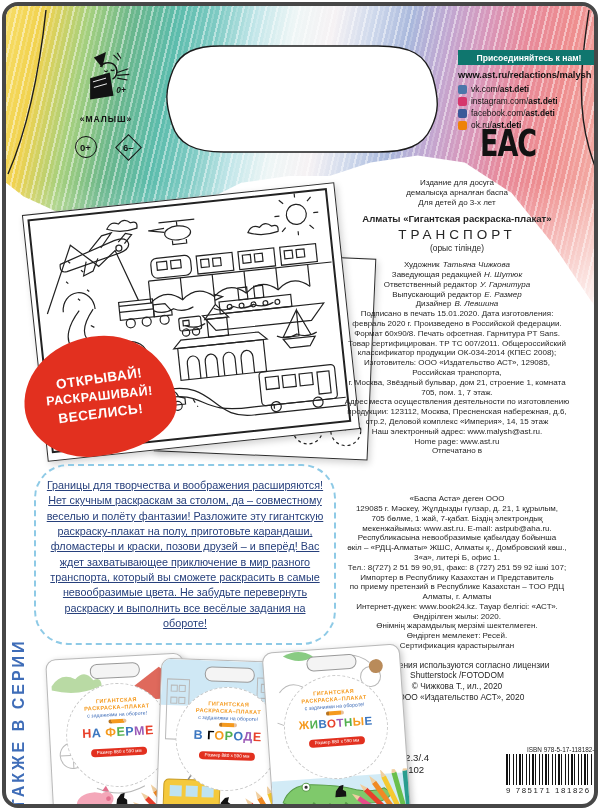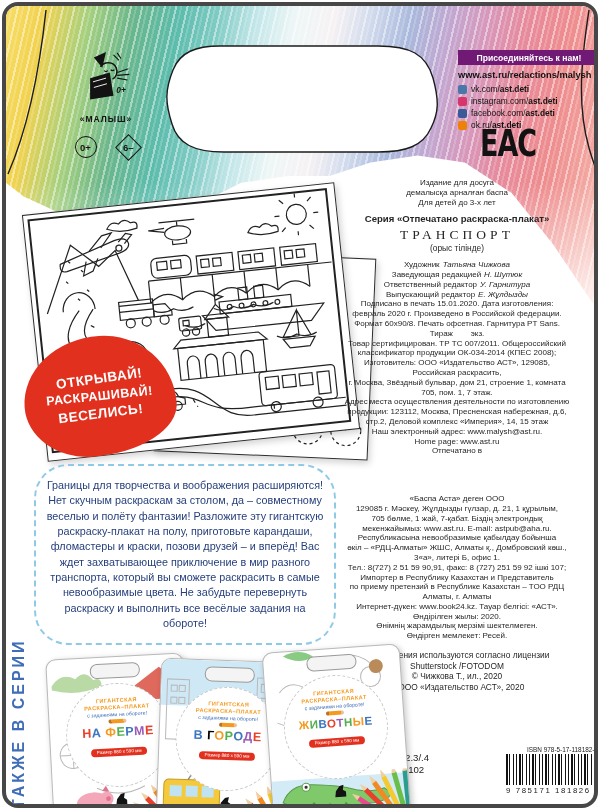--- a/index.html
+++ b/index.html
@@ -25,21 +25,21 @@
   .brand-name{font-size:8.5px;font-weight:bold;letter-spacing:1px;margin-top:2px;}
   .age-row{margin-top:12px;display:flex;justify-content:center;gap:22px;align-items:center;}
   .age-circle{display:inline-flex;align-items:center;justify-content:center;width:20px;height:20px;
       border:1.8px solid #131313;border-radius:50%;font-size:9.5px;font-weight:bold;}
   .age-diamond{display:inline-flex;align-items:center;justify-content:center;width:17px;height:17px;
       border:1.8px solid #131313;transform:rotate(45deg);}
   .age-diamond span{transform:rotate(-45deg);font-size:9.5px;font-weight:bold;}
 
   
   .join-box{position:absolute;left:452px;top:44px;width:142px;z-index:3;color:#131313;}
-  .join-title{background:#701a75;color:#fff;font-size:8.6px;font-weight:bold;text-align:center;padding:2.5px 4px;}
+  .join-title{background:#0f766e;color:#fff;font-size:8.6px;font-weight:bold;text-align:center;padding:2.5px 4px;}
   .join-site{font-size:9.3px;font-weight:bold;margin:5px 0 4px;}
   .social-row{display:flex;align-items:center;gap:4px;margin:2px 0;font-size:8.4px;}
   .social-icon{width:9px;height:9px;border-radius:2px;flex:none;}
   .eac{position:absolute;left:474px;top:116px;z-index:3;font-family:"DejaVu Sans",sans-serif;
        font-weight:900;font-size:27px;color:#121212;transform:scaleY(1.35);transform-origin:top left;letter-spacing:-1px;}
 
   
   .sheet{position:absolute;background:#fff;border:1.6px solid #2c2c2c;box-shadow:2px 3px 7px rgba(0,0,0,.18);}
   .sheet-back{left:152px;top:248px;width:212px;height:200px;transform:rotate(2.5deg);z-index:3;}
   .sheet-front{left:28px;top:192px;width:312px;height:246px;transform:rotate(-6deg);z-index:4;}
@@ -49,27 +49,27 @@
       border-radius:52% 48% 58% 42% / 55% 60% 40% 45%;display:flex;flex-direction:column;
       align-items:center;justify-content:center;gap:3px;transform:rotate(-4deg);}
   .splash div{color:#fff;font-weight:bold;letter-spacing:.5px;}
   .splash .l1{font-size:13.5px;transform:rotate(-4deg);}
   .splash .l2{font-size:12.5px;transform:rotate(-2deg);}
   .splash .l3{font-size:13.5px;transform:rotate(-3deg);}
 
   
   .blurb{position:absolute;left:28px;top:458px;width:302px;z-index:5;box-sizing:border-box;
       border:2.5px dashed #8ecae6;border-radius:34px;padding:12px 8px;
-      font-size:10.8px;line-height:1.42;text-align:center;color:#27407c;}
+      font-size:10.8px;line-height:1.42;text-align:center;color:#27407c;text-decoration:underline;}
 
   
   .rcol{position:absolute;left:322px;top:172px;width:258px;z-index:5;text-align:center;
         color:#262626;font-size:8px;line-height:9.8px;}
   .rcol .series-line{font-weight:bold;font-size:9.6px;margin-top:6px;line-height:11px;}
-  .rcol .big-title{font-size:13.5px;letter-spacing:4px;margin:3px 0 2px;line-height:15px;font-family:Liberation Serif, serif;}
+  .rcol .big-title{font-size:13.5px;letter-spacing:4px;margin:3px 0 2px;line-height:15px;}
   .rcol .sub{font-size:8.4px;margin-bottom:6px;}
   .credit-name{font-style:italic;margin-left:3px;}
   .imprint{}
   .kzblock{margin-top:38px;}
   .license{margin-top:9px;font-size:8.4px;line-height:10.6px;}
 
   .codes{position:absolute;left:368px;top:746px;z-index:5;font-size:9.6px;line-height:11.5px;color:#222;text-align:left;}
   .barcode-wrap{position:absolute;left:500px;top:740px;width:92px;z-index:5;text-align:center;color:#222;}
   .isbn-label{font-size:6.4px;text-align:right;margin-bottom:1px;}
   .bars{height:31px;background:repeating-linear-gradient(90deg,#111 0 2px,#fff 2px 3px,#111 3px 4px,#fff 4px 7px,#111 7px 8px,#fff 8px 10px,#111 10px 11px,#fff 11px 13px);}
@@ -283,38 +283,38 @@
   </div>
 
   <div class="blurb">Границы для творчества и воображения расширяются! Нет скучным раскраскам за столом, да – совместному веселью и полёту фантазии! Разложите эту гигантскую раскраску-плакат на полу, приготовьте карандаши, фломастеры и краски, позови друзей – и вперёд! Вас ждет захватывающее приключение в мир разного транспорта, который вы сможете раскрасить в самые невообразимые цвета. Не забудьте перевернуть раскраску и выполнить все весёлые задания на обороте!</div>
 
   <div class="rcol">
     <div>
         <div>Издание для досуга</div>
         <div>демалысқа арналған баспа</div>
         <div>Для детей до 3-х лет</div>
       </div>
-    <div class="series-line">Серия «Отпечатано раскраска-плакат»</div>
+    <div class="series-line">Алматы «Гигантская раскраска-плакат»</div>
     <div class="big-title">ТРАНСПОРТ</div>
     <div class="sub">(орыс тілінде)</div>
     <div>
       <div><span>Художник</span><span class="credit-name">Татьяна Чижкова</span></div>
       <div><span>Заведующая редакцией</span><span class="credit-name">Н. Шутюк</span></div>
       <div><span>Ответственный редактор</span><span class="credit-name">У. Гарнитура</span></div>
-      <div><span>Выпускающий редактор</span><span class="credit-name">Е. Жұлдызды</span></div>
+      <div><span>Выпускающий редактор</span><span class="credit-name">Е. Размер</span></div>
+      <div><span>Дизайнер</span><span class="credit-name">В. Левшина</span></div>
     </div>
     <div class="imprint">
         <div>Подписано в печать 15.01.2020. Дата изготовления:</div>
         <div>февраль 2020 г. Произведено в Российской федерации.</div>
         <div>Формат 60х90/8. Печать офсетная. Гарнитура PT Sans.</div>
-        <div>Тираж &nbsp;&nbsp;&nbsp;&nbsp;&nbsp;&nbsp; экз.</div>
         <div>Товар сертифицирован. ТР ТС 007/2011. Общероссийский</div>
         <div>классификатор продукции ОК-034-2014 (КПЕС 2008);</div>
         <div>Изготовитель: ООО «Издательство АСТ», 129085,</div>
-        <div>Российская раскрасить,</div>
+        <div>Российская транспорта,</div>
         <div>г. Москва, Звёздный бульвар, дом 21, строение 1, комната</div>
         <div>705, пом. 1, 7 этаж.</div>
         <div>Адрес места осуществления деятельности по изготовлению</div>
         <div>продукции: 123112, Москва, Пресненская набережная, д.6,</div>
         <div>стр.2, Деловой комплекс «Империя», 14, 15 этаж</div>
         <div>Наш электронный адрес: www.malysh@ast.ru.</div>
         <div>Home page: www.ast.ru</div>
         <div>Отпечатано в</div>
       </div>
     <div class="kzblock">
@@ -326,20 +326,21 @@
         <div>өкіл – «РДЦ-Алматы» ЖШС, Алматы қ., Домбровский көш.,</div>
         <div>3«а», литері Б, офис 1.</div>
         <div>Тел.: 8(727) 2 51 59 90,91, факс: 8 (727) 251 59 92 ішкі 107;</div>
         <div>Импортер в Республику Казахстан и Представитель</div>
         <div>по приему претензий в Республике Казахстан – ТОО РДЦ</div>
         <div>Алматы, г. Алматы</div>
         <div>Интернет-дүкен: www.book24.kz. Тауар белгісі: «АСТ».</div>
         <div>Өндірілген жылы: 2020.</div>
         <div>Өнімнің жарамдылық мерзімі шектелмеген.</div>
         <div>Өндірген мемлекет: Ресей.</div>
+        <div>Сертификация қарастырылған</div>
       </div>
     <div class="license">
         <div>Изображения используются согласно лицензии</div>
         <div>Shutterstock /FOTODOM</div>
         <div>© Чижкова Т., ил., 2020</div>
         <div>© ООО «Издательство АСТ», 2020</div>
       </div>
   </div>
 
   <div class="codes">

